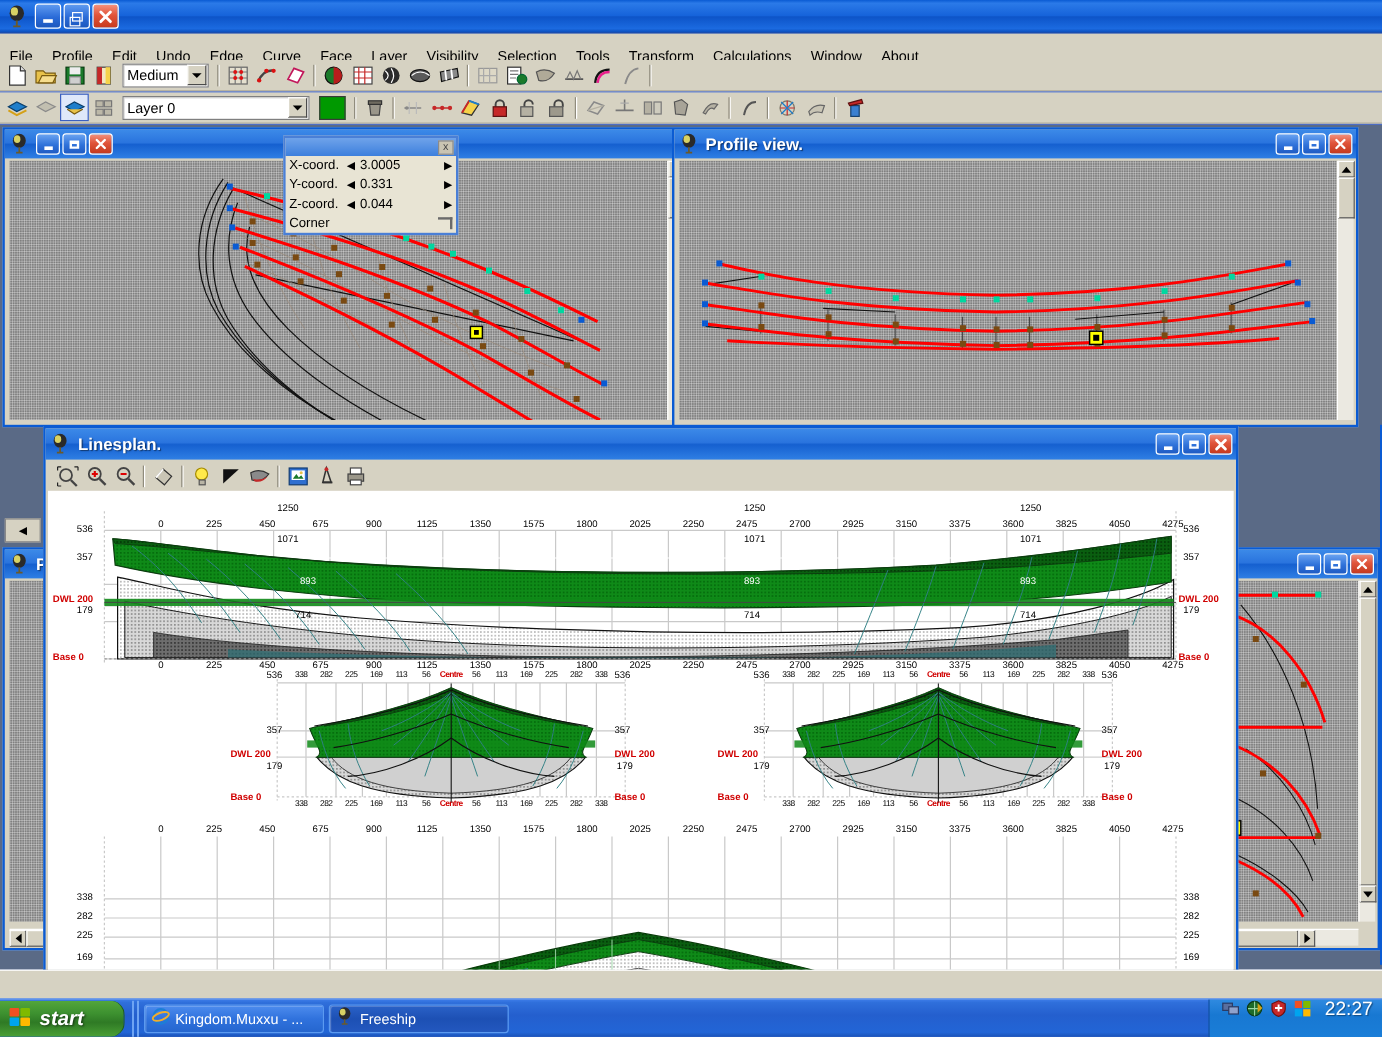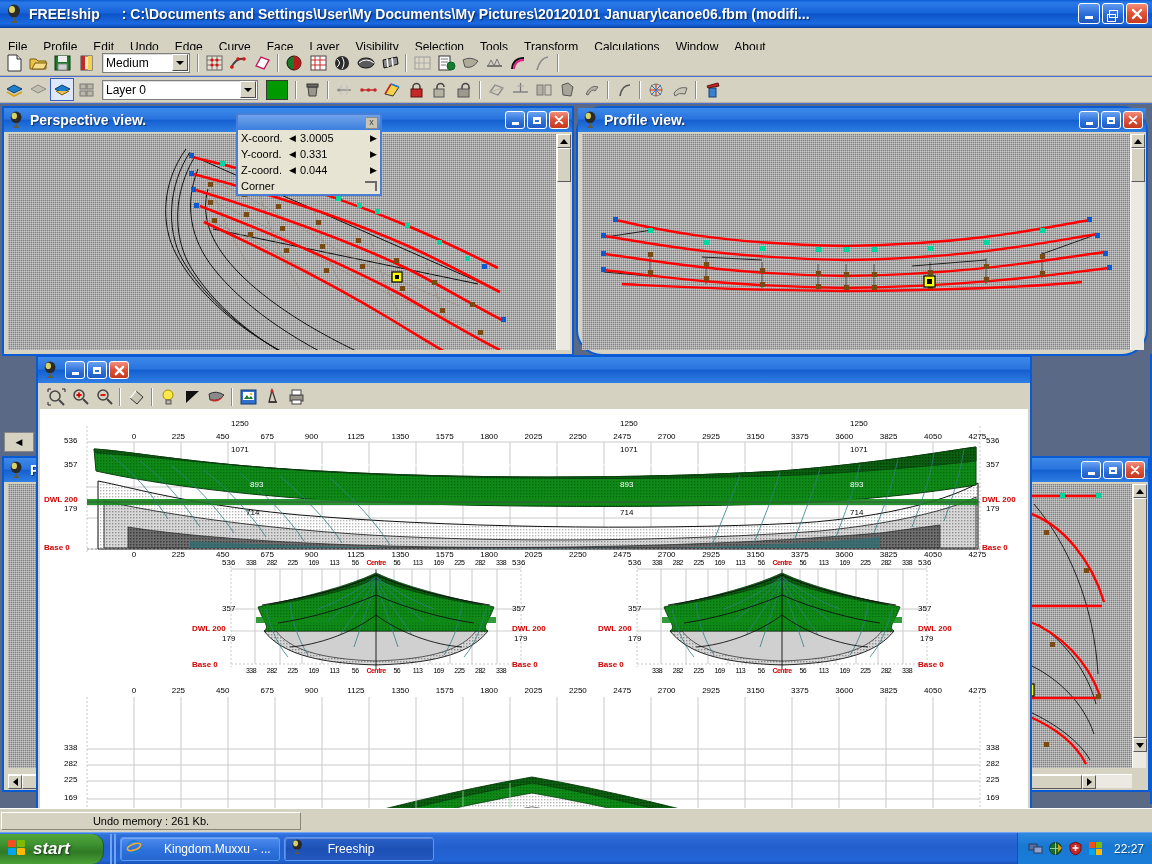--- a/index.html
+++ b/index.html
@@ -190,49 +190,48 @@
     border-right:1px solid #1f5c18;
   }
   .winlogo { width:20px;height:18px;margin:0 5px 0 8px; position:relative; }
   .winlogo span{position:absolute;width:8px;height:7px;border-radius:1px;}
   .tsep2 { width:6px; height:30px; margin-right:4px;
            background-image: repeating-linear-gradient(90deg,#6ea4f3 0 2px, transparent 2px 4px);}
   .taskitem {
     height:24px; min-width:150px; max-width:170px; margin-right:4px; padding:0 8px 0 5px;
     background: linear-gradient(to bottom,#4d8cee,#3072dd 50%,#2566cf);
     border:1px solid #5b9af0; border-radius:3px;
-    display:flex; align-items:center; color:#fff; font-size:12px; gap:22px;
+    display:flex; align-items:center; color:#fff; font-size:12px; gap:4px;
     box-shadow: inset 1px 1px 0 rgba(255,255,255,.25);
     white-space:nowrap; overflow:hidden;
   }
   .taskitem.active { background: linear-gradient(to bottom,#2a62c8,#1d50b4 50%,#2358bf); }
   .tray {
     margin-left:auto; height:32px; padding:0 8px 0 10px;
     background: linear-gradient(to bottom,#2f8ae0 0%, #1878d2 40%, #1a7ed8 100%);
     border-left:1px solid #1254a3;
-    display:flex; align-items:center; gap:5px; color:#fff; font-size:12px;
+    display:flex; align-items:flex-start; gap:5px; color:#fff; font-size:16px;
   }
   .trayicon { width:15px;height:15px; border-radius:2px; }
   .clock { margin-left:6px; text-shadow: 1px 1px 1px rgba(0,0,0,.4); }
 </style>
 </head>
 <body>
 
 <div class="app">
 
   <div class="titlebar">
     <div class="tb-icon">
       <svg width="20" height="20" viewBox="0 0 20 20">
         <ellipse cx="9" cy="7" rx="6" ry="6.5" fill="#2a2a2a"></ellipse>
         <ellipse cx="7" cy="5.5" rx="3" ry="3.5" fill="#d8d264"></ellipse>
         <path d="M9 13 L9 18" stroke="#6b5a2a" stroke-width="1.6"></path>
         <path d="M6 18 L12 18" stroke="#6b5a2a" stroke-width="1.6"></path>
       </svg>
     </div>
-    <div class="tb-title"><span class="prog">FREE!ship</span><span>: C:\Documents and Settings\User\My Documents\My Pictures\20120101 January\canoe06.fbm (modifi...</span></div>
     <div class="winbtns">
       <div class="wbtn">
           <div class="min-g"></div>
         </div>
       <div class="wbtn">
           <div class="rst-g"></div>
         </div>
       <div class="wbtn close">
         <svg width="12" height="12" viewBox="0 0 12 12">
             <path d="M2 2 L10 10 M10 2 L2 10" stroke="#fff" stroke-width="2.4" stroke-linecap="round"></path>
@@ -279,21 +278,21 @@
           <rect x="5" y="10" width="9" height="6" fill="#cfcfcf" stroke="#888"></rect>
         </svg>
     </div>
     <div class="tbtn">
       <svg class="ic" viewBox="0 0 19 18">
           <rect x="4" y="2" width="11" height="14" fill="#f2e6c0" stroke="#444"></rect>
           <rect x="4" y="2" width="4" height="14" fill="#c62828"></rect>
           <rect x="11" y="2" width="4" height="14" fill="#f5d24a"></rect>
         </svg>
     </div>
-    <div class="combo" style="width:88px">
+    <div class="combo" style="width:72px">
       <span class="val">Medium</span>
       <span class="arrow">
           <i></i>
         </span>
     </div>
     <div class="tsep"></div>
     <div class="tbtn">
       <svg class="ic" viewBox="0 0 19 18">
           <rect x="2" y="2" width="15" height="14" fill="#e5e0cf" stroke="#666"></rect>
           <g stroke="#777">
@@ -542,21 +541,20 @@
     <div class="cwin" style="left:2px; top:2px; width:572px; height:250px;">
       <div class="cbar">
         <span style="width:18px;height:18px;margin-right:4px;">
           <svg width="18" height="18" viewBox="0 0 20 20">
               <ellipse cx="9" cy="7" rx="6" ry="6.5" fill="#2a2a2a"></ellipse>
               <ellipse cx="7" cy="5.5" rx="3" ry="3.5" fill="#d8d264"></ellipse>
               <path d="M9 13 L9 18" stroke="#6b5a2a" stroke-width="1.6"></path>
               <path d="M6 18 L12 18" stroke="#6b5a2a" stroke-width="1.6"></path>
             </svg>
         </span>
-        <span class="ct">Perspective view.</span>
         <span class="cbtns">
           <span class="cbtn">
               <span style="width:7px;height:3px;background:#fff;margin-top:6px;"></span>
             </span>
           <span class="cbtn">
               <span style="width:8px;height:7px;border:2px solid #fff;border-top-width:3px;"></span>
             </span>
           <span class="cbtn close">
             <svg width="10" height="10" viewBox="0 0 12 12">
                 <path d="M2 2 L10 10 M10 2 L2 10" stroke="#fff" stroke-width="2.4" stroke-linecap="round"></path>
@@ -672,21 +670,21 @@
         <span class="lt">◀</span>
         <span class="v">0.044</span>
         <span class="gt">▶</span>
       </div>
       <div class="coordfoot">
         <span>Corner</span>
         <span class="cornerglyph"></span>
       </div>
     </div>
 
-    <div class="cwin" style="left:576px; top:2px; width:572px; height:250px;border-radius:26px;">
+    <div class="cwin" style="left:560px; top:2px; width:572px; height:250px;">
       <div class="cbar">
         <span style="width:18px;height:18px;margin-right:4px;">
           <svg width="18" height="18" viewBox="0 0 20 20">
               <ellipse cx="9" cy="7" rx="6" ry="6.5" fill="#2a2a2a"></ellipse>
               <ellipse cx="7" cy="5.5" rx="3" ry="3.5" fill="#d8d264"></ellipse>
               <path d="M9 13 L9 18" stroke="#6b5a2a" stroke-width="1.6"></path>
               <path d="M6 18 L12 18" stroke="#6b5a2a" stroke-width="1.6"></path>
             </svg>
         </span>
         <span class="ct">Profile view.</span>
@@ -881,20 +879,21 @@
     <div class="cwin" style="left:36px; top:251px; width:996px; height:544px; z-index:20; border:2px solid #0a5bd3;">
       <div class="cbar" style="height:26px;">
         <span style="width:18px;height:18px;margin-right:5px;">
           <svg width="18" height="18" viewBox="0 0 20 20">
               <ellipse cx="9" cy="7" rx="6" ry="6.5" fill="#2a2a2a"></ellipse>
               <ellipse cx="7" cy="5.5" rx="3" ry="3.5" fill="#d8d264"></ellipse>
               <path d="M9 13 L9 18" stroke="#6b5a2a" stroke-width="1.6"></path>
               <path d="M6 18 L12 18" stroke="#6b5a2a" stroke-width="1.6"></path>
             </svg>
         </span>
+        <span class="ct">Linesplan.</span>
         <span class="cbtns">
           <span class="cbtn">
               <span style="width:7px;height:3px;background:#fff;margin-top:6px;"></span>
             </span>
           <span class="cbtn">
               <span style="width:8px;height:7px;border:2px solid #fff;border-top-width:3px;"></span>
             </span>
           <span class="cbtn close">
             <svg width="11" height="11" viewBox="0 0 12 12">
                 <path d="M2 2 L10 10 M10 2 L2 10" stroke="#fff" stroke-width="2.6" stroke-linecap="round"></path>
@@ -1436,21 +1435,20 @@
         <div class="lp-lbl" style="left:946px;top:385px;">169</div>
         
         
       </div>
     </div>
 
     <div style="position:absolute; right:0; top:250px; width:2px; height:450px; background:#0a5bd3; z-index:0;"></div>
   </div>
 
   <div class="statusbar">
-    <div class="sbcell" style="width:300px">Undo memory : 261 Kb.</div>
   </div>
 
   <div class="taskbar">
     <div class="startbtn">
       <span class="winlogo">
         <span style="left:0;top:0;background:#f25022"></span>
         <span style="left:9px;top:0;background:#7fba00"></span>
         <span style="left:0;top:8px;background:#00a4ef"></span>
         <span style="left:9px;top:8px;background:#ffb900"></span>
       </span>

